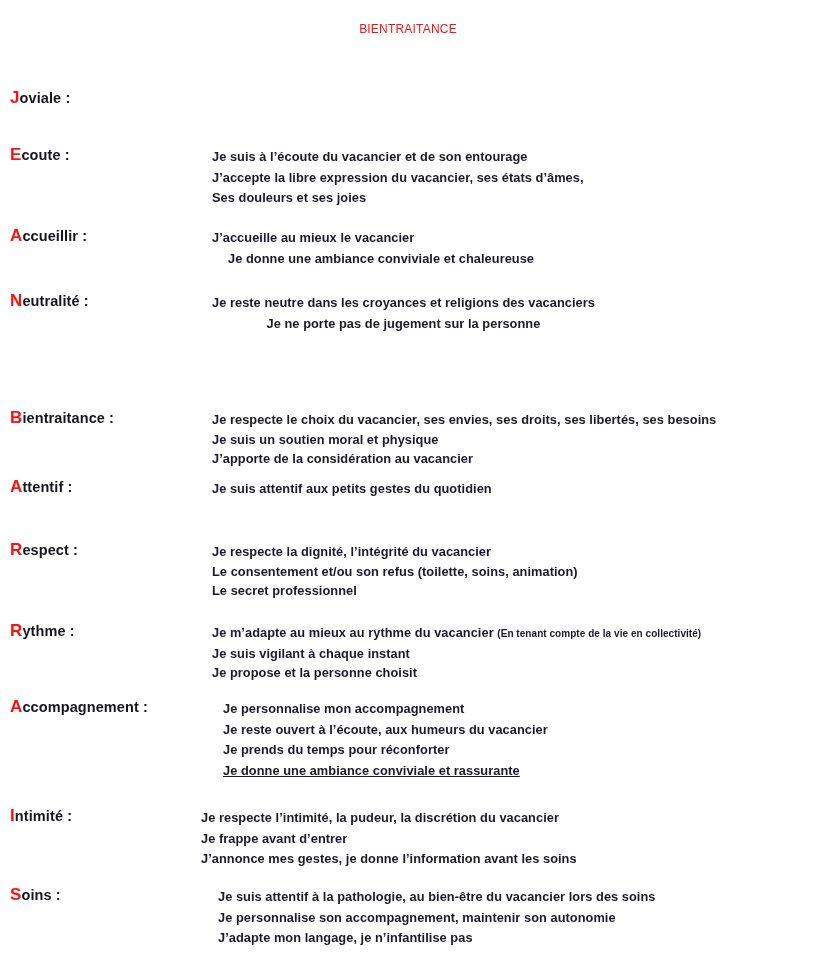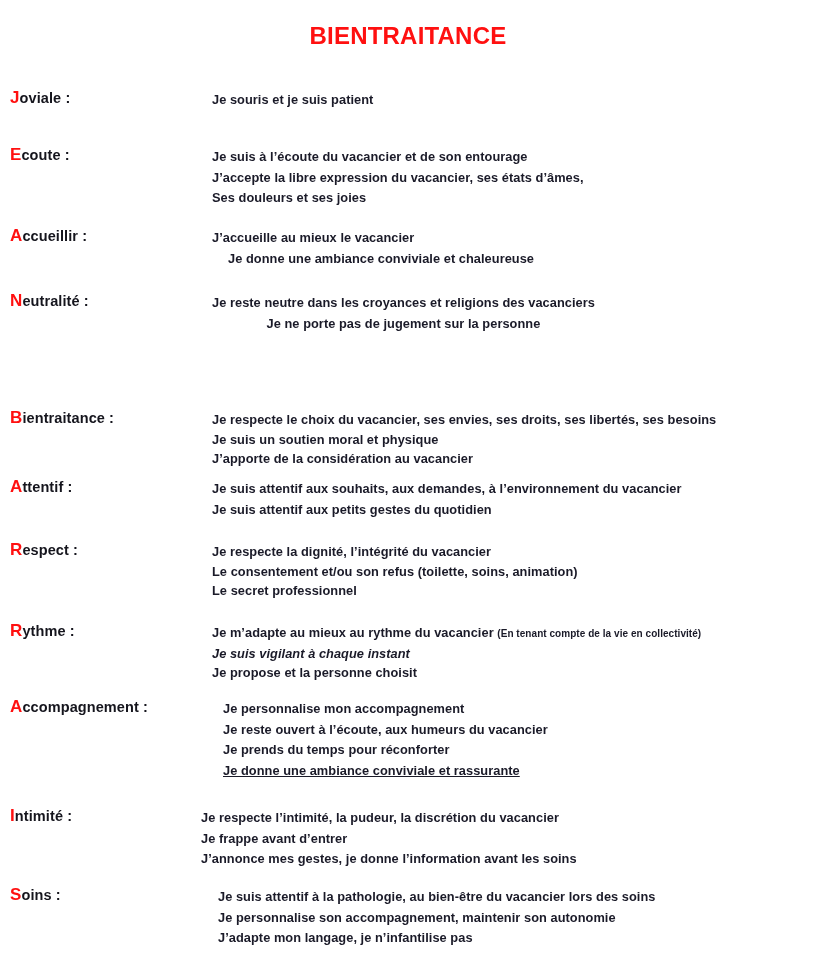--- a/index.html
+++ b/index.html
@@ -22,22 +22,22 @@
     height: 978px;
     background: #ffffff;
   }
 
   .doc-title {
     position: absolute;
     top: 22px;
     left: 0;
     width: 816px;
     text-align: center;
-    font-size: 24px;
-    font-weight: bold;
+    font-size: 12px;
+    font-weight: normal;
     letter-spacing: 0.2px;
     color: #FF1010;
   }
 
   .entry {
     position: absolute;
     left: 0;
     width: 816px;
   }
 
@@ -79,21 +79,20 @@
 </style>
 </head>
 <body>
 
 <div class="page">
   <div class="doc-title">BIENTRAITANCE</div>
   <div id="entries-root">
       <div class="entry" style="top: 88px;">
         <div class="entry-label"><span class="initial">J</span><span>oviale :</span></div>
         <div class="entry-lines" style="left: 212px;">
-          <div class="entry-line" style="line-height: 20.5px;"><span>Je souris et je suis patient</span></div>
         </div>
       </div>
       <div class="entry" style="top: 145px;">
         <div class="entry-label"><span class="initial">E</span><span>coute :</span></div>
         <div class="entry-lines" style="left: 212px;">
           <div class="entry-line" style="line-height: 20.5px;"><span>Je suis à l’écoute du vacancier et de son entourage</span></div>
           <div class="entry-line" style="line-height: 20.5px;"><span>J’accepte la libre expression du vacancier, ses états d’âmes,</span></div>
           <div class="entry-line" style="line-height: 20.5px;"><span>Ses douleurs et ses joies</span></div>
         </div>
       </div>
@@ -115,37 +114,36 @@
         <div class="entry-label"><span class="initial">B</span><span>ientraitance :</span></div>
         <div class="entry-lines" style="left: 212px;">
           <div class="entry-line" style="line-height: 19.5px;"><span>Je respecte le choix du vacancier, ses envies, ses droits, ses libertés, ses besoins</span></div>
           <div class="entry-line" style="line-height: 19.5px;"><span>Je suis un soutien moral et physique</span></div>
           <div class="entry-line" style="line-height: 19.5px;"><span>J’apporte de la considération au vacancier</span></div>
         </div>
       </div>
       <div class="entry" style="top: 477px;">
         <div class="entry-label"><span class="initial">A</span><span>ttentif :</span></div>
         <div class="entry-lines" style="left: 212px;">
-          <div class="entry-line" style="line-height: 20.5px;"><span>Je suis attentif aux souhaits, aux demandes, à l’environnement du vacancier</span></div>
           <div class="entry-line" style="line-height: 20.5px;"><span>Je suis attentif aux petits gestes du quotidien</span></div>
         </div>
       </div>
       <div class="entry" style="top: 540px;">
         <div class="entry-label"><span class="initial">R</span><span>espect :</span></div>
         <div class="entry-lines" style="left: 212px;">
           <div class="entry-line" style="line-height: 19.5px;"><span>Je respecte la dignité, l’intégrité du vacancier</span></div>
           <div class="entry-line" style="line-height: 19.5px;"><span>Le consentement et/ou son refus (toilette, soins, animation)</span></div>
           <div class="entry-line" style="line-height: 19.5px;"><span>Le secret professionnel</span></div>
         </div>
       </div>
       <div class="entry" style="top: 621px;">
         <div class="entry-label"><span class="initial">R</span><span>ythme :</span></div>
         <div class="entry-lines" style="left: 212px;">
           <div class="entry-line" style="line-height: 19.5px;"><span>Je m’adapte au mieux au rythme du vacancier </span><span class="small-note">(En tenant compte de la vie en collectivité)</span></div>
-          <div class="entry-line" style="line-height: 19.5px; font-style: italic;"><span>Je suis vigilant à chaque instant</span></div>
+          <div class="entry-line" style="line-height: 19.5px;"><span>Je suis vigilant à chaque instant</span></div>
           <div class="entry-line" style="line-height: 19.5px;"><span>Je propose et la personne choisit</span></div>
         </div>
       </div>
       <div class="entry" style="top: 697px;">
         <div class="entry-label"><span class="initial">A</span><span>ccompagnement :</span></div>
         <div class="entry-lines" style="left: 223px;">
           <div class="entry-line" style="line-height: 20.5px;"><span>Je personnalise mon accompagnement</span></div>
           <div class="entry-line" style="line-height: 20.5px;"><span>Je reste ouvert à l’écoute, aux humeurs du vacancier</span></div>
           <div class="entry-line" style="line-height: 20.5px;"><span>Je prends du temps pour réconforter</span></div>
           <div class="entry-line" style="line-height: 20.5px; text-decoration: underline;"><span>Je donne une ambiance conviviale et rassurante</span></div>

